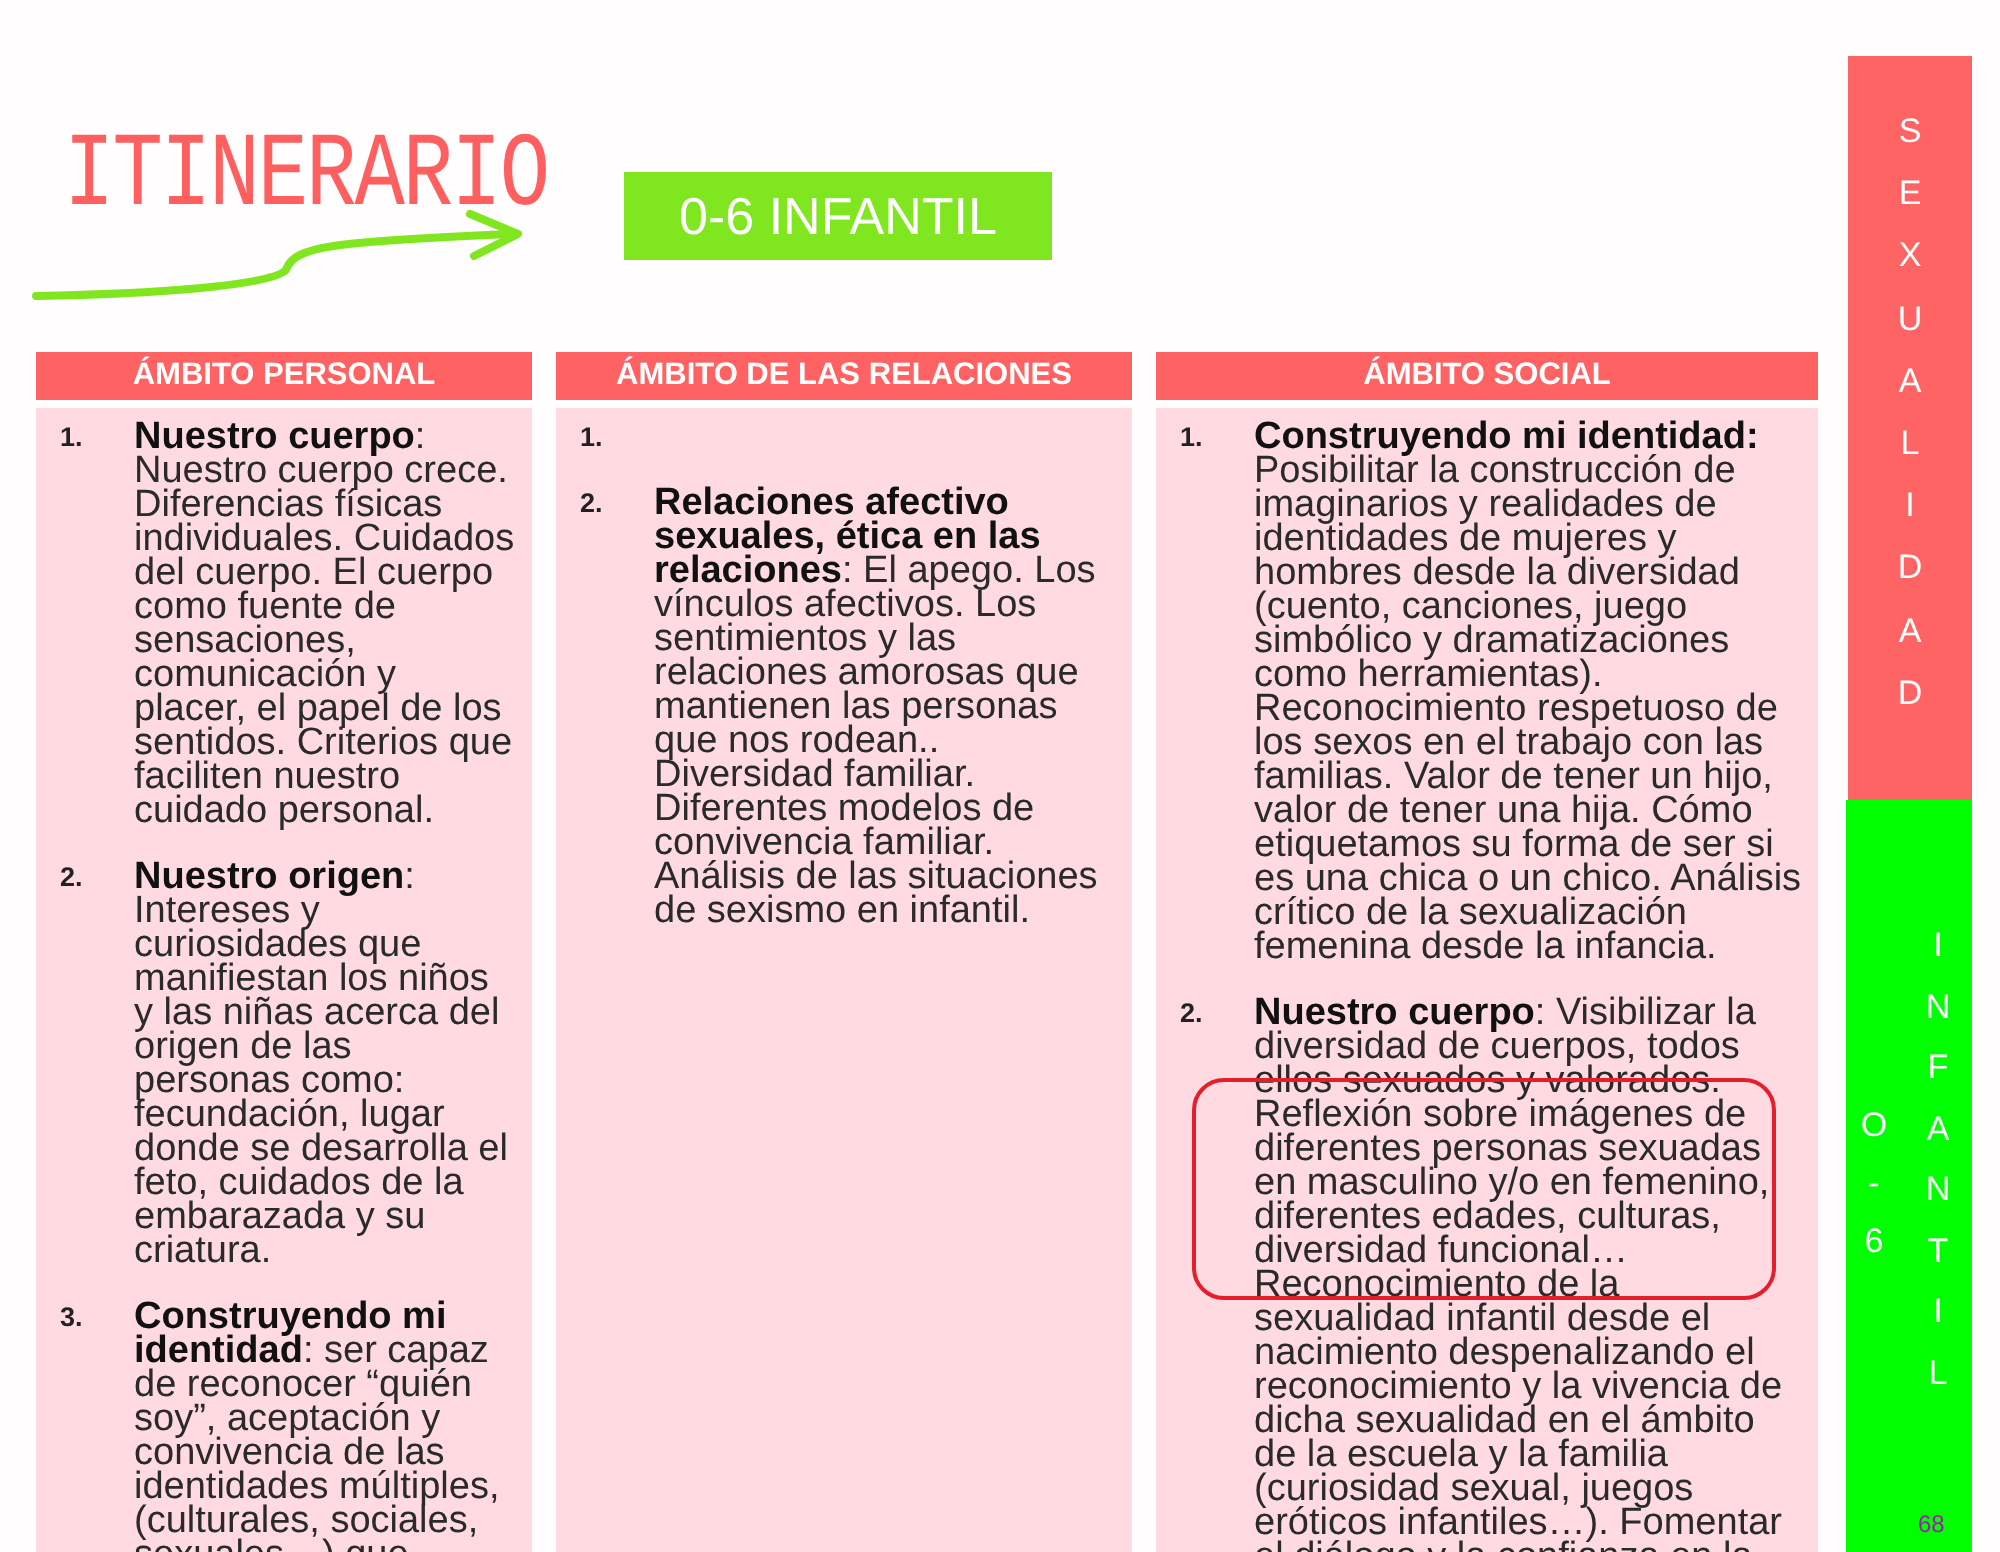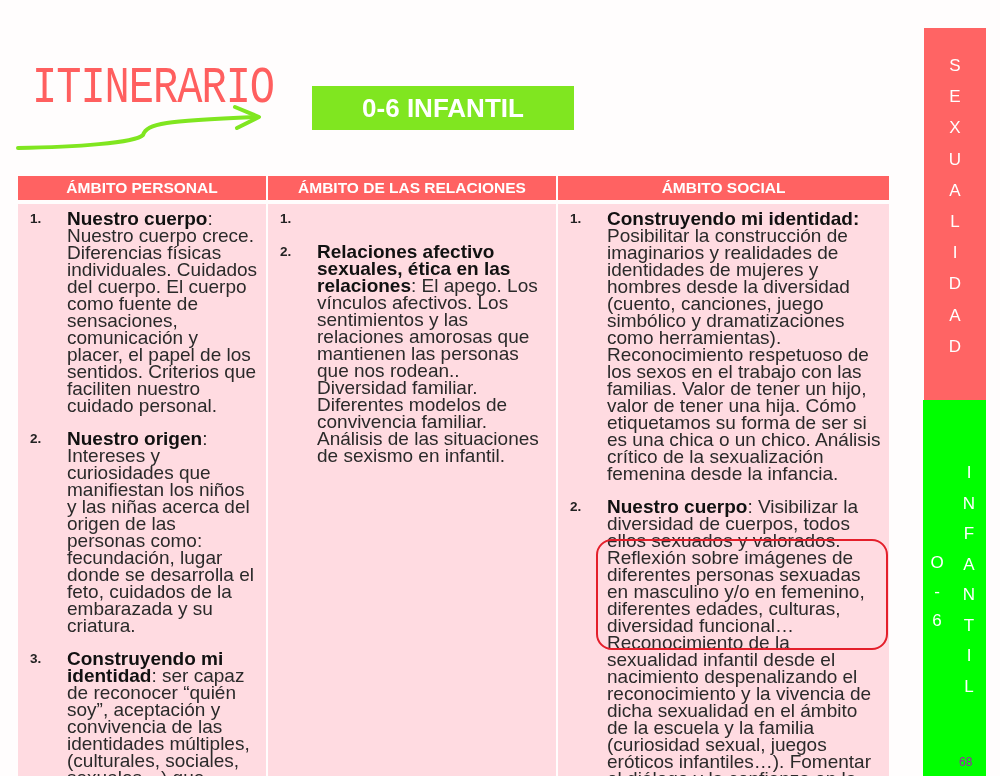--- a/index.html
+++ b/index.html
@@ -7,28 +7,28 @@
     body { position: relative; font-family: "Liberation Sans", "DejaVu Sans", sans-serif; color: #222; }
 
     .title {
       position: absolute; left: 32px; top: 58px;
       font-family: "Liberation Mono", "DejaVu Sans Mono", monospace;
       font-size: 42px; color: #ff5f5f; letter-spacing: -1px;
       transform: scaleY(1.25); transform-origin: left top;
     }
     .arrow { position: absolute; left: 15px; top: 95px; width: 260px; height: 60px; }
     .age-badge {
-      position: absolute; left: 312px; top: 86px; width: 262px; height: 44px;
-      background: #80e620; color: #fff; font-size: 26px; font-weight: 700;
+      position: absolute; left: 312px; top: 86px; width: 214px; height: 44px;
+      background: #80e620; color: #fff; font-size: 26px; font-weight: 400;
       display: flex; align-items: center; justify-content: center; letter-spacing: 0px;
     }
 
     .table {
       position: absolute; left: 18px; top: 176px; width: 881px; height: 568px;
-      display: grid; grid-template-columns: 248px 288px 331px; column-gap: 2px;
+      display: grid; grid-template-columns: 248px 288px 331px; column-gap: 12px;
     }
     .col { display: flex; flex-direction: column; }
     .col-header {
       height: 24px; background: #ff6262; color: #fff; font-weight: bold; font-size: 15.5px;
       display: flex; align-items: center; justify-content: center; margin-bottom: 4px;
     }
     .col-body { flex: 1; background: #ffdbe1; padding: 6px 8px 0 12px; }
     .item { display: flex; margin-bottom: 16px; }
     .item-num { width: 37px; flex: none; font-weight: bold; font-size: 13.5px; line-height: 17px; }
     .item-text { font-size: 19px; line-height: 17px; color: #2a2a2a; }

